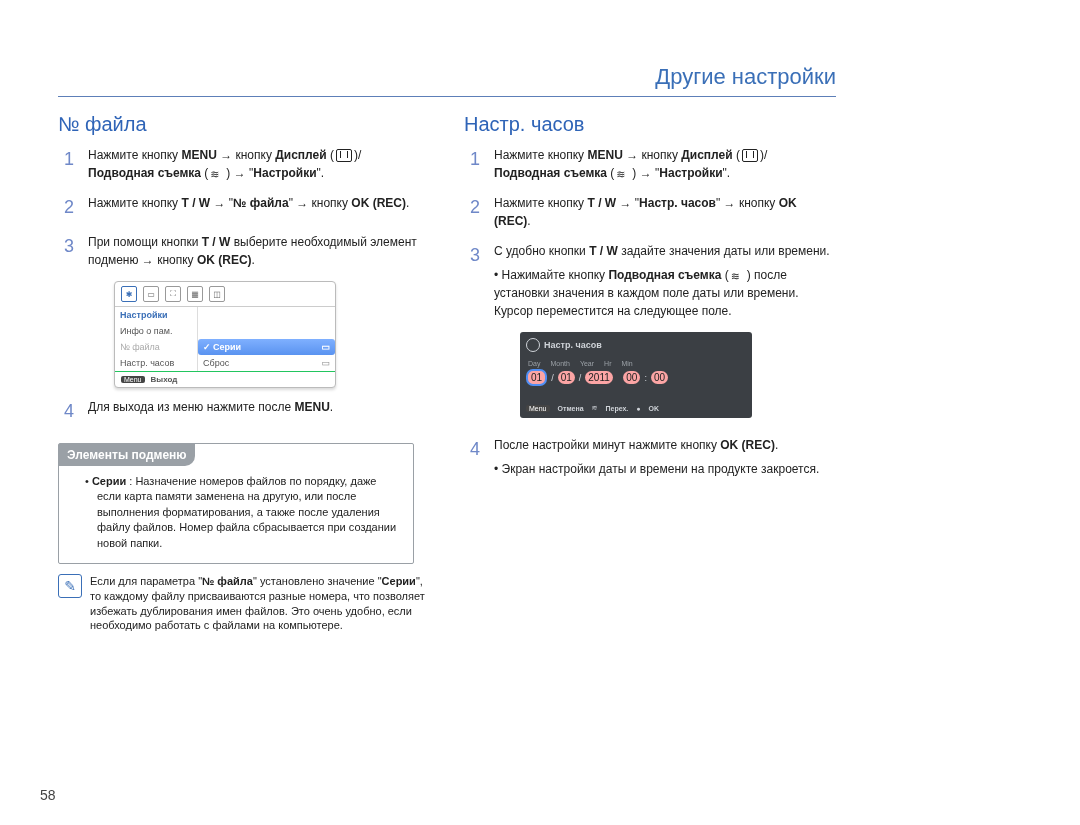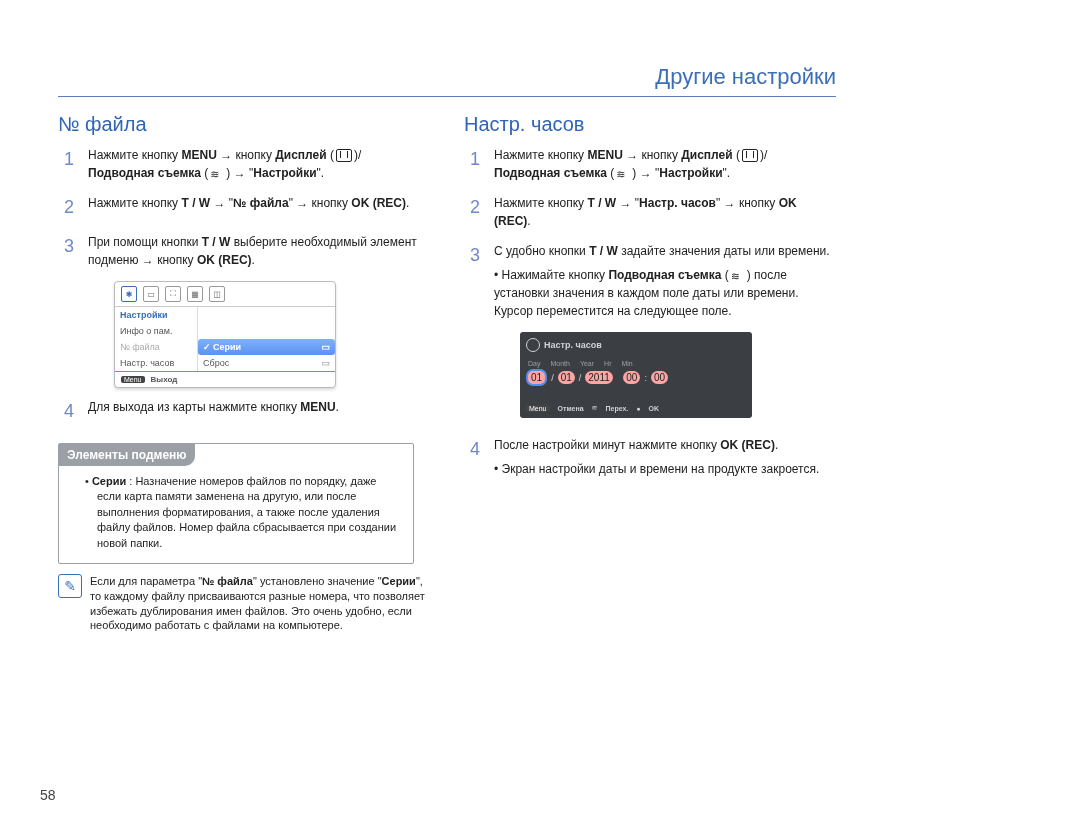--- a/index.html
+++ b/index.html
@@ -115,21 +115,21 @@
         <div class="ui-footer">
             <span class="chip">Menu</span>
             <b>Выход</b>
           </div>
       </div>
 
       <ol class="steps">
         <li>
             <span class="num">4</span>
           <span class="body">
-            <span>Для выхода из карты нажмите кнопку </span><b>MENU</b><span>.</span>
+            <span>Для выхода из меню нажмите после </span><b>MENU</b><span>.</span>
           </span>
           </li>
       </ol>
 
       <div class="sub-box">
         <div class="sub-head">Элементы подменю</div>
         <div class="sub-body">
           <ul>
             <li><b>Серии</b><span> : Назначение номеров файлов по порядку, даже если карта памяти заменена на другую, или после выполнения форматирования, а также после удаления файлу файлов. Номер файла сбрасывается при создании новой папки.</span></li>
           </ul>

